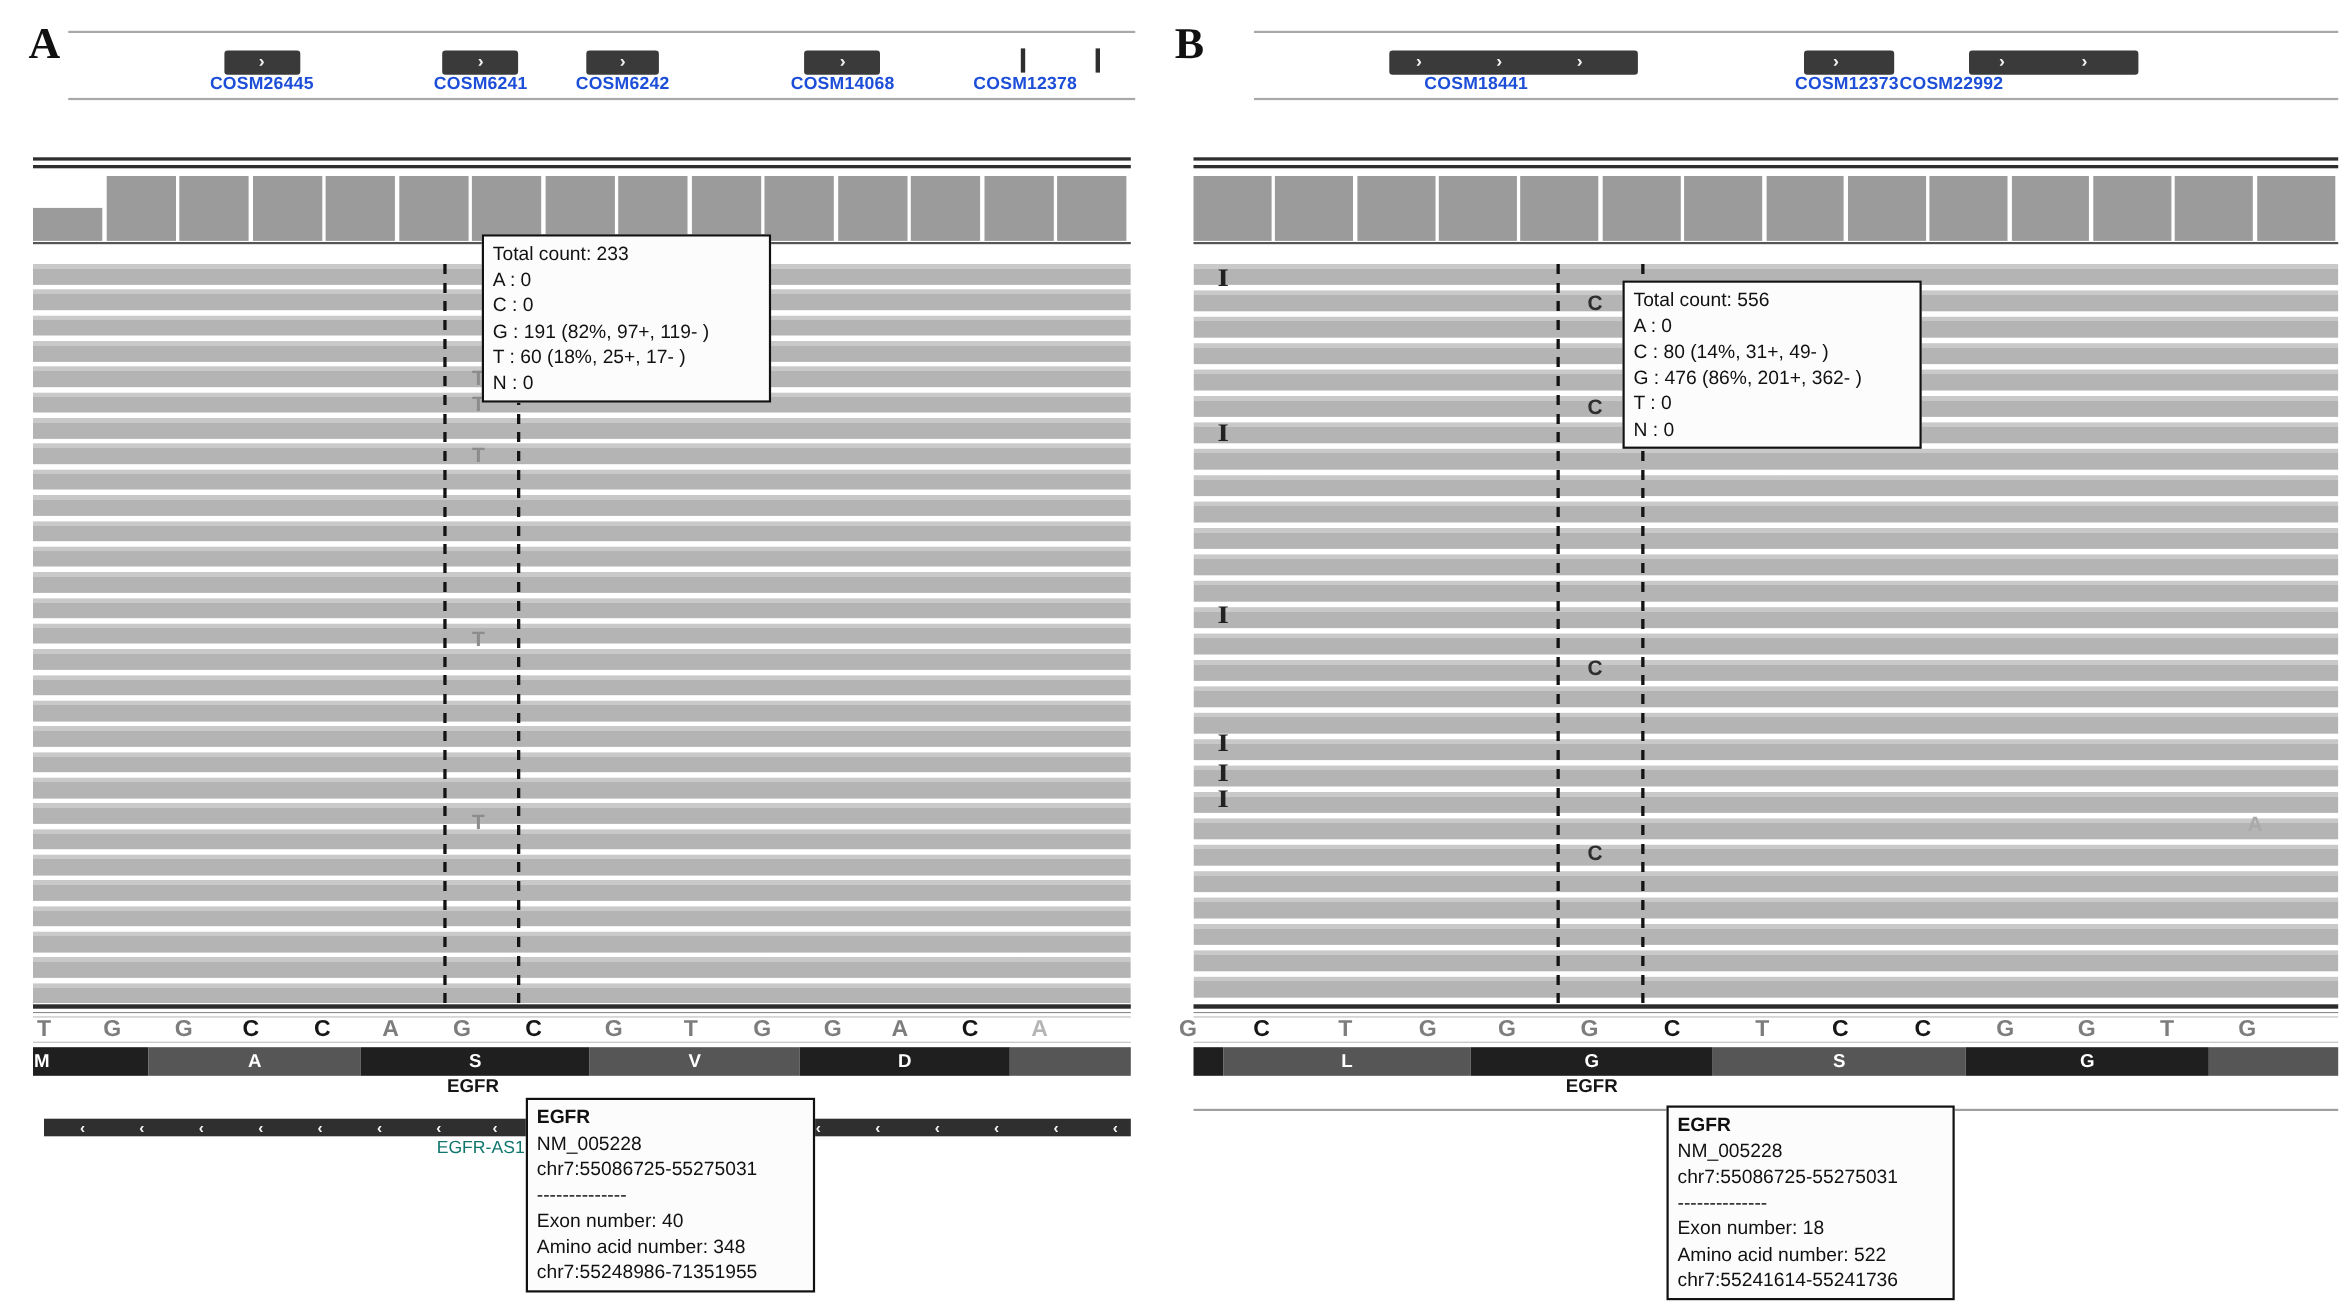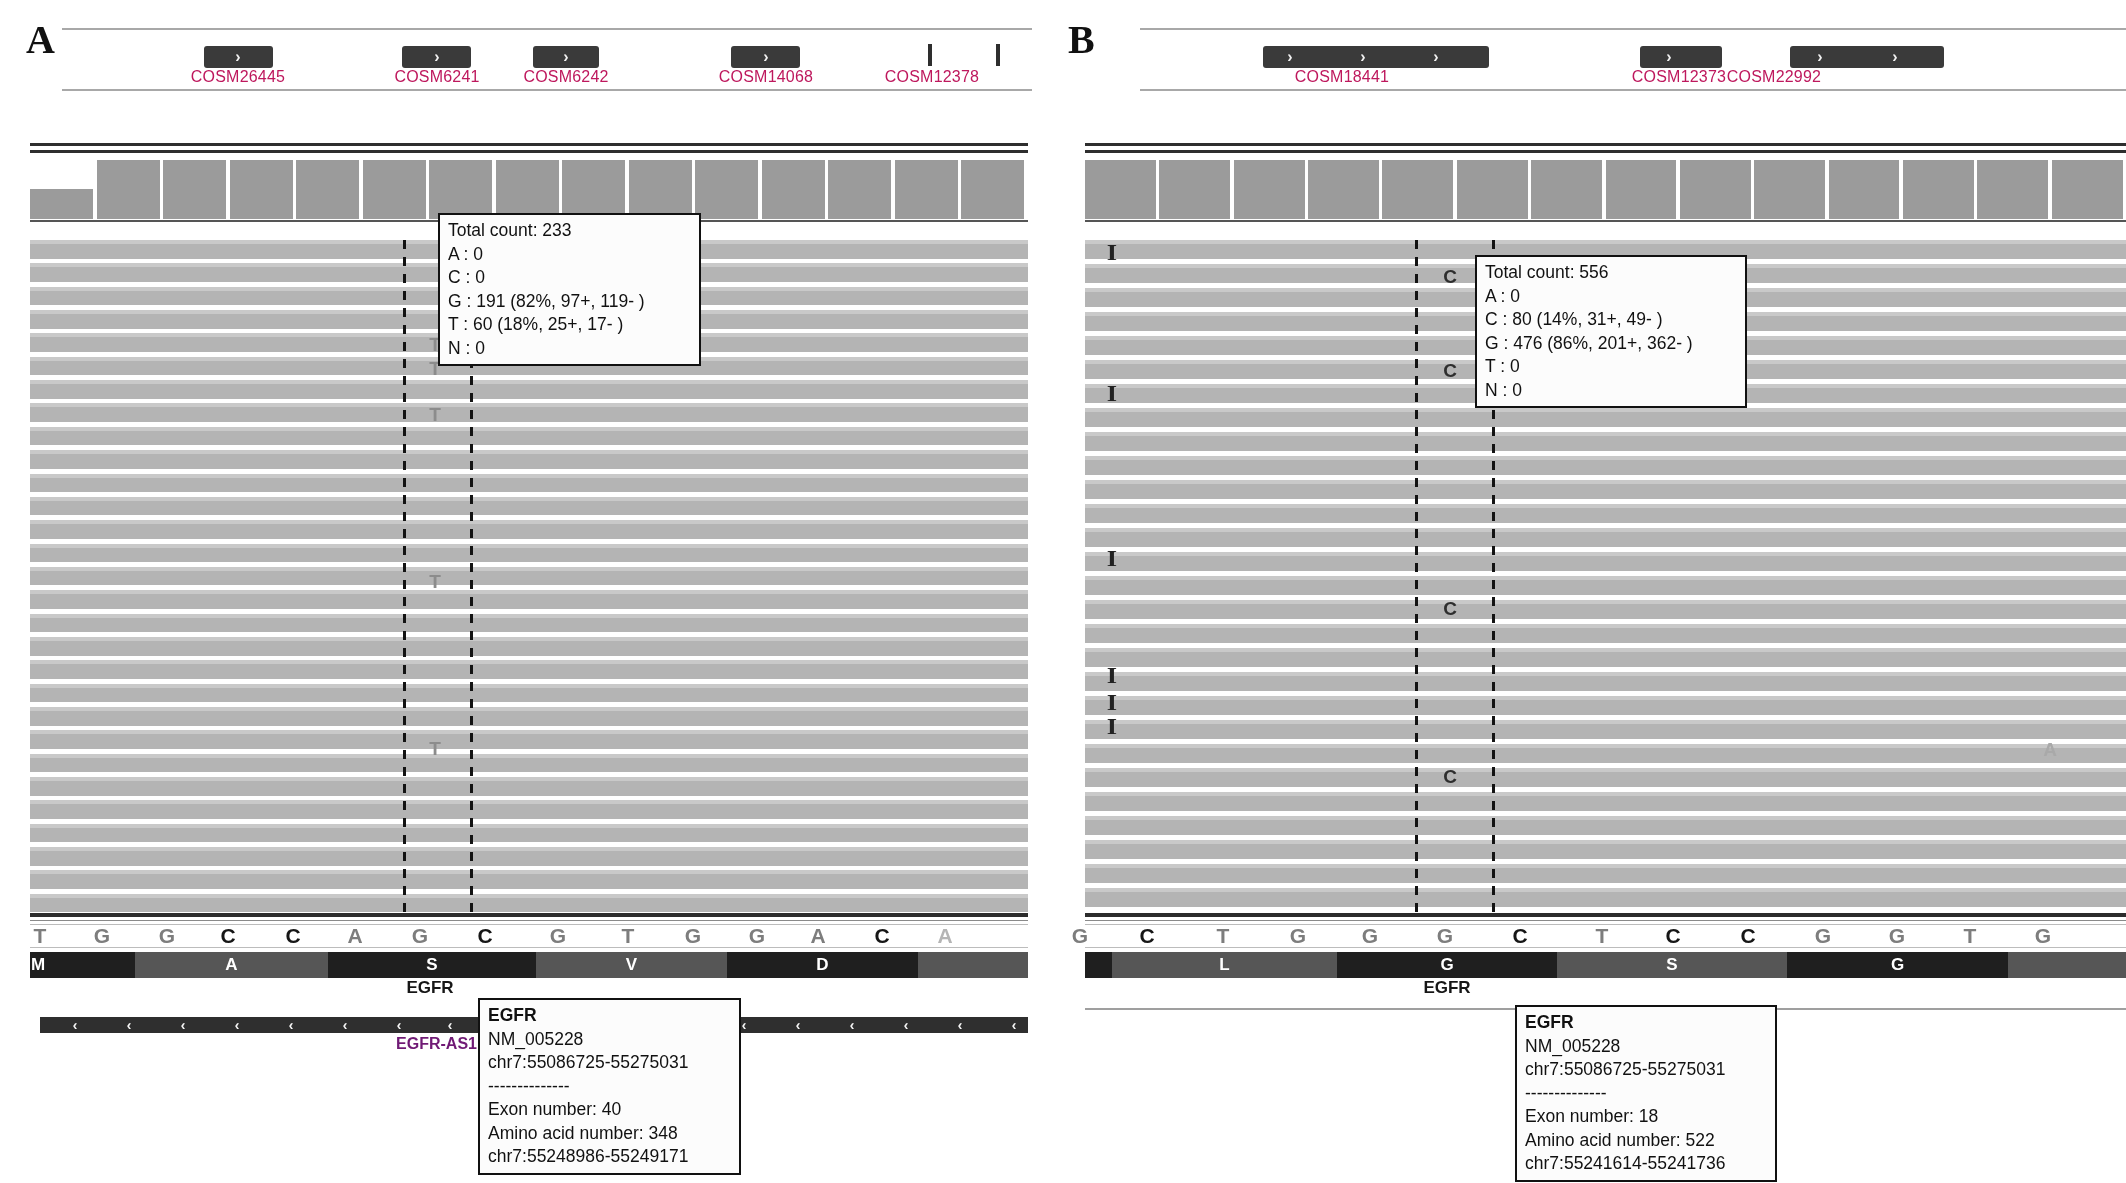--- a/index.html
+++ b/index.html
@@ -9,21 +9,21 @@
   .panel-letter{font-family:"Liberation Serif",serif;font-weight:bold;font-size:40px;color:#111;}
   .hline{position:absolute;background:#a8a8a8;height:1.5px;}
   .sepline{position:absolute;background:#2e2e2e;height:2.5px;}
   .covbar{position:absolute;background:#9b9b9b;}
   .covaxis{position:absolute;background:#555;height:1.5px;}
   .readrow{position:absolute;background:linear-gradient(180deg,#c9c9c9 0 22%,#b4b4b4 22% 100%);}
   .dash{position:absolute;width:2.5px;background-image:repeating-linear-gradient(180deg,#131313 0 9px,rgba(0,0,0,0) 9px 17px);}
   .cosmbox{position:absolute;background:#3a3a3a;border-radius:3px;height:22px;top:46px;}
   .cosmtick{position:absolute;background:#2e2e2e;width:3.5px;height:22px;top:44px;}
   .cosmarrow{position:absolute;color:#f2f2f2;font-size:16px;font-weight:bold;top:46px;line-height:22px;transform:translateX(-50%);}
-  .cosmlabel{position:absolute;top:68px;font-size:16px;font-weight:400;color:#be185d;transform:translateX(-50%);white-space:nowrap;letter-spacing:.2px;}
+  .cosmlabel{position:absolute;top:68px;font-size:16px;font-weight:700;color:#1d4ed8;transform:translateX(-50%);white-space:nowrap;letter-spacing:.2px;}
   .seqletter{position:absolute;font-size:21px;font-weight:bold;transform:translate(-50%,-50%);}
   .aminobox{position:absolute;top:952px;height:26px;}
   .aminoletter{position:absolute;color:#fff;font-size:17px;font-weight:bold;line-height:26px;transform:translateX(-50%);}
   .tooltip{position:absolute;background:#fcfcfc;border:2.5px solid #111;color:#111;
            font-size:17.5px;line-height:23.5px;padding:4px 8px;white-space:nowrap;z-index:40;}
   .readletter{position:absolute;transform:translate(-50%,-50%);font-weight:bold;z-index:20;}
   .rl-t{color:#8c8c8c;font-size:19px;}
   .rl-c{color:#2e2e2e;font-size:19px;}
   .rl-a{color:#a9a9a9;font-size:19px;}
   .rl-ins{color:#222;font-size:23px;font-family:"Liberation Serif",serif;transform:translate(-50%,-50%) scaleX(1.15);}
@@ -149,37 +149,37 @@
     <div class="genearrow" style="left: 291px; top: 1017px; line-height: 16px;">‹</div>
     <div class="genearrow" style="left: 345px; top: 1017px; line-height: 16px;">‹</div>
     <div class="genearrow" style="left: 399px; top: 1017px; line-height: 16px;">‹</div>
     <div class="genearrow" style="left: 450px; top: 1017px; line-height: 16px;">‹</div>
     <div class="genearrow" style="left: 744px; top: 1017px; line-height: 16px;">‹</div>
     <div class="genearrow" style="left: 798px; top: 1017px; line-height: 16px;">‹</div>
     <div class="genearrow" style="left: 852px; top: 1017px; line-height: 16px;">‹</div>
     <div class="genearrow" style="left: 906px; top: 1017px; line-height: 16px;">‹</div>
     <div class="genearrow" style="left: 960px; top: 1017px; line-height: 16px;">‹</div>
     <div class="genearrow" style="left: 1014px; top: 1017px; line-height: 16px;">‹</div>
-    <div class="abs" style="top: 1035px; right: 1649px; font-size: 16px; font-weight: bold; color: #701a75; white-space: nowrap;">EGFR-AS1</div>
+    <div class="abs" style="top: 1035px; right: 1649px; font-size: 16px; font-weight: normal; color: #0f766e; white-space: nowrap;">EGFR-AS1</div>
     <div class="tooltip" style="left: 438px; top: 213px; width: 243px;">
       <div>Total count: 233</div>
       <div>A : 0</div>
       <div>C : 0</div>
       <div>G : 191 (82%, 97+, 119- )</div>
       <div>T : 60 (18%, 25+, 17- )</div>
       <div>N : 0</div>
     </div>
     <div class="tooltip" style="left: 478px; top: 998px; width: 243px;">
       <div style="font-weight: bold;">EGFR</div>
       <div>NM_005228</div>
       <div>chr7:55086725-55275031</div>
       <div>--------------</div>
       <div>Exon number: 40</div>
       <div>Amino acid number: 348</div>
-      <div>chr7:55248986-55249171</div>
+      <div>chr7:55248986-71351955</div>
     </div>
     <div class="abs panel-letter" style="left: 1068px; top: 16px;">B</div>
     <div class="hline" style="left: 1140px; top: 28px; width: 986px;"></div>
     <div class="hline" style="left: 1140px; top: 89px; width: 986px;"></div>
     <div class="cosmbox" style="left: 1263px; width: 226px; background: rgb(58, 58, 58);"></div>
     <div class="cosmarrow" style="left: 1290px;">›</div>
     <div class="cosmarrow" style="left: 1363px;">›</div>
     <div class="cosmarrow" style="left: 1436px;">›</div>
     <div class="cosmlabel" style="left: 1342px;">COSM18441</div>
     <div class="cosmbox" style="left: 1640px; width: 82px; background: rgb(58, 58, 58);"></div>

